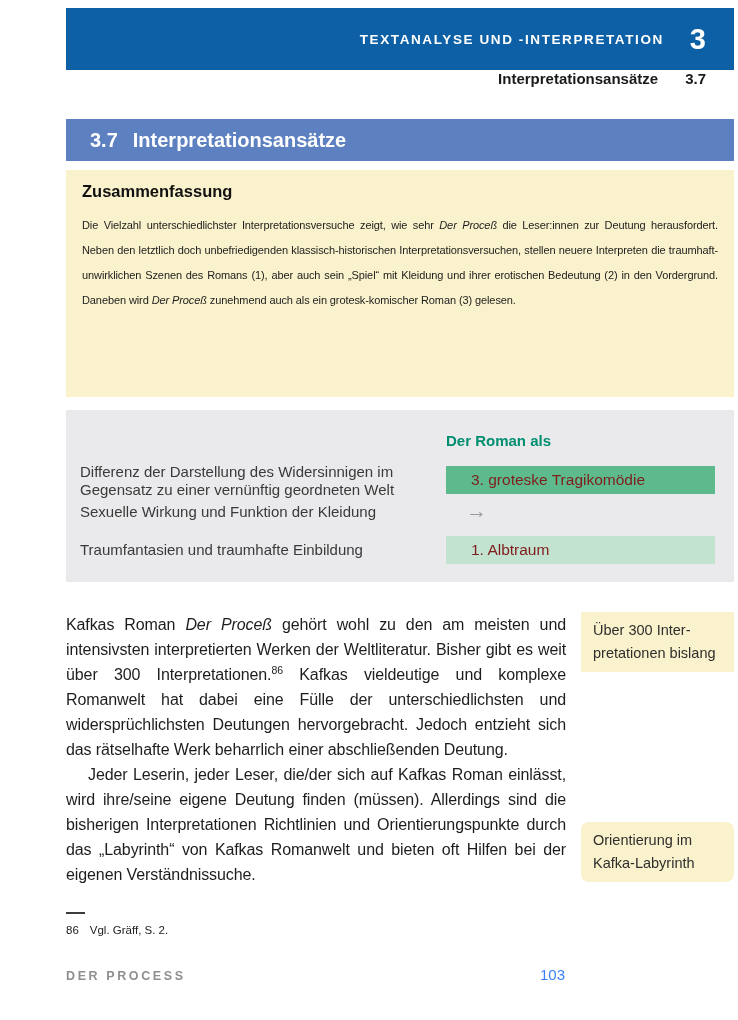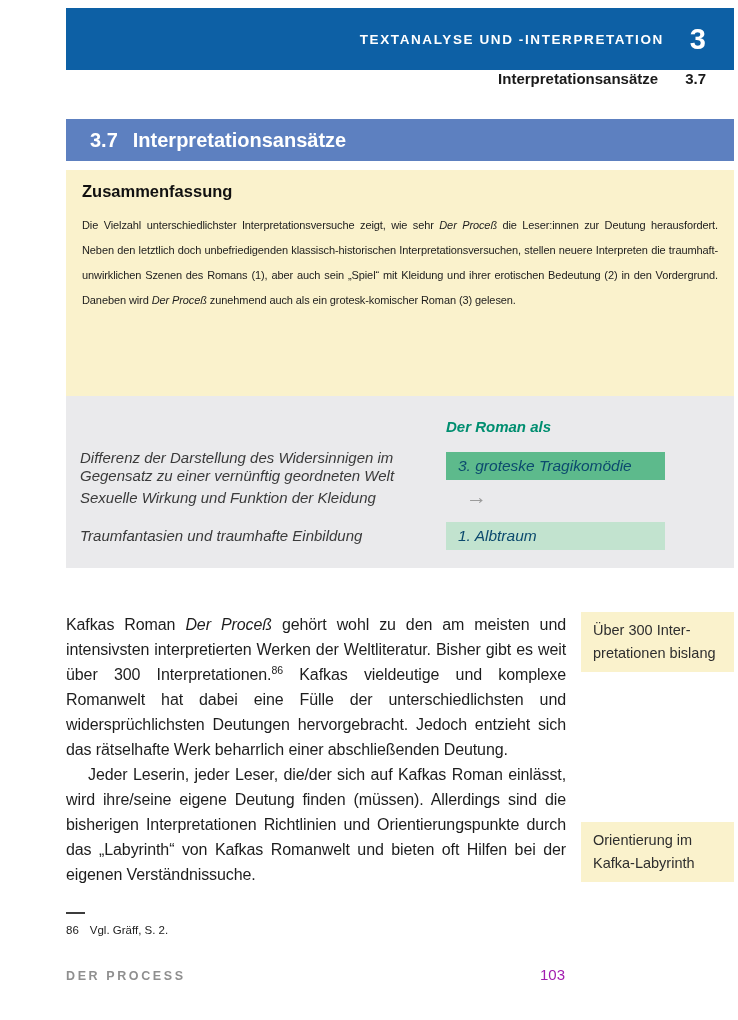--- a/index.html
+++ b/index.html
@@ -34,50 +34,50 @@
   .summary {
     position:absolute; left:66px; top:170px; width:668px; height:227px;
     box-sizing:border-box; padding:12px 16px; background:#faf2cc;
   }
   .summary h2 { margin:0 0 12px 0; font-size:16.5px; color:#111; font-weight:bold; }
   .summary p  { margin:0; font-size:11px; line-height:25px; color:#1c1c1c;
                 text-align:justify; letter-spacing:-0.1px; }
   em  { font-style:italic; }
   sup { font-size:66%; line-height:0; }
   
-  .diagram { position:absolute; left:66px; top:396px; width:668px; height:172px; background:#eaeaec;font-style:italic; }
+  .diagram { position:absolute; left:66px; top:410px; width:668px; height:172px; background:#eaeaec; }
   .dg-head { position:absolute; left:380px; top:22px; font-size:15px; font-weight:bold; color:#008e70; }
   .dg-row  { position:absolute; left:0; width:100%; height:28px; }
   .dg-row.r0 { top:48px;margin-top:8px; } .dg-row.r1 { top:88px; } .dg-row.r2 { top:126px; }
   .dg-label { position:absolute; left:14px; width:330px; top:50%; transform:translateY(-50%);
               font-size:15px; line-height:17.5px; color:#3a3a3a; }
   .dg-arrow { position:absolute; left:400px; top:50%; transform:translateY(-54%);
               font-size:21px; color:#9b9b9b; }
-  .dg-box   { position:absolute; left:380px; width:219px; height:28px;
-              display:flex; align-items:center; padding-left:12px; box-sizing:border-box;
-              font-size:15.5px; color:#0c4a6e; }
+  .dg-box   { position:absolute; left:380px; width:269px; height:28px;
+              display:flex; align-items:center; padding-left:25px; box-sizing:border-box;
+              font-size:15.5px; color:#7f1d1d; }
   
   .bodywrap { position:absolute; left:66px; top:612px; width:668px; }
   .bodytext { width:500px; font-size:16px; line-height:25px; color:#1d1d1d;
               text-align:justify; letter-spacing:-0.1px; }
   .bodytext p { margin:0; }
   .bodytext p.indent { text-indent:22px; }
   .note { position:absolute; left:515px; width:153px; box-sizing:border-box;
           padding:7px 12px; background:#faf2cc; font-size:14.5px; line-height:23px;
           color:#2e2e2e; hyphens:manual; }
   .note.n0 { top:0; } .note.n1 { top:210px; }
   
   .fnrule   { position:absolute; left:66px; top:912px; width:19px; height:2px; background:#3c3c3c; }
   .footnote { position:absolute; left:66px; top:924px; display:flex; font-size:11.5px; color:#222; }
   .fn-num   { margin-right:11px; }
   
   .footer { position:absolute; left:66px; top:966px; width:499px;
             display:flex; justify-content:space-between; align-items:baseline; }
   .footer-book { font-size:12.5px; letter-spacing:2.6px; color:#8f8f8f; font-weight:bold; }
-  .footer-page { font-size:15px; color:#a21caf; }
+  .footer-page { font-size:15px; color:#3b82f6; }
 </style>
 </head>
 <body>
 
 <div class="page">
 
   <div class="topbar" style="background-color: rgb(13, 96, 165);">
     <span class="topbar-title">TEXTANALYSE UND -INTERPRETATION</span>
     <span class="topbar-num">3</span>
   </div>
@@ -117,21 +117,21 @@
       <div class="dg-box" style="background-color: rgb(194, 227, 207);">1. Albtraum</div>
     </div>
   </div>
 
   <div class="bodywrap">
     <div class="bodytext">
       <p><span>Kafkas Roman </span><em>Der Proceß</em><span> gehört wohl zu den am meisten und intensivsten interpretierten Werken der Weltliteratur. Bisher gibt es weit über 300 Interpretationen.</span><sup>86</sup><span> Kafkas vieldeutige und komplexe Romanwelt hat dabei eine Fülle der unterschiedlichsten und widersprüchlichsten Deutungen hervorgebracht. Jedoch entzieht sich das rätselhafte Werk beharrlich einer abschließenden Deutung.</span></p>
       <p class="indent"><span>Jeder Leserin, jeder Leser, die/der sich auf Kafkas Roman einlässt, wird ihre/seine eigene Deutung finden (müssen). Allerdings sind die bisherigen Interpretationen Richtlinien und Orientierungspunkte durch das „Labyrinth“ von Kafkas Romanwelt und bieten oft Hilfen bei der eigenen Verständnissuche.</span></p>
     </div>
     <div class="note n0" style="background-color: rgb(250, 242, 204);">Über 300 Inter­pretationen bislang</div>
-    <div class="note n1" style="background-color: rgb(250, 242, 204);">Orientierung im Kafka-Labyrinth</div>
+    <div class="note n1" style="background-color: rgb(250, 242, 204); border-radius: 8px;">Orientierung im Kafka-Labyrinth</div>
   </div>
 
   <div class="fnrule"></div>
   <div class="footnote">
     <span class="fn-num">86</span>
     <span class="fn-text">Vgl. Gräff, S. 2.</span>
   </div>
 
   <div class="footer">
     <span class="footer-book">DER PROCESS</span>

